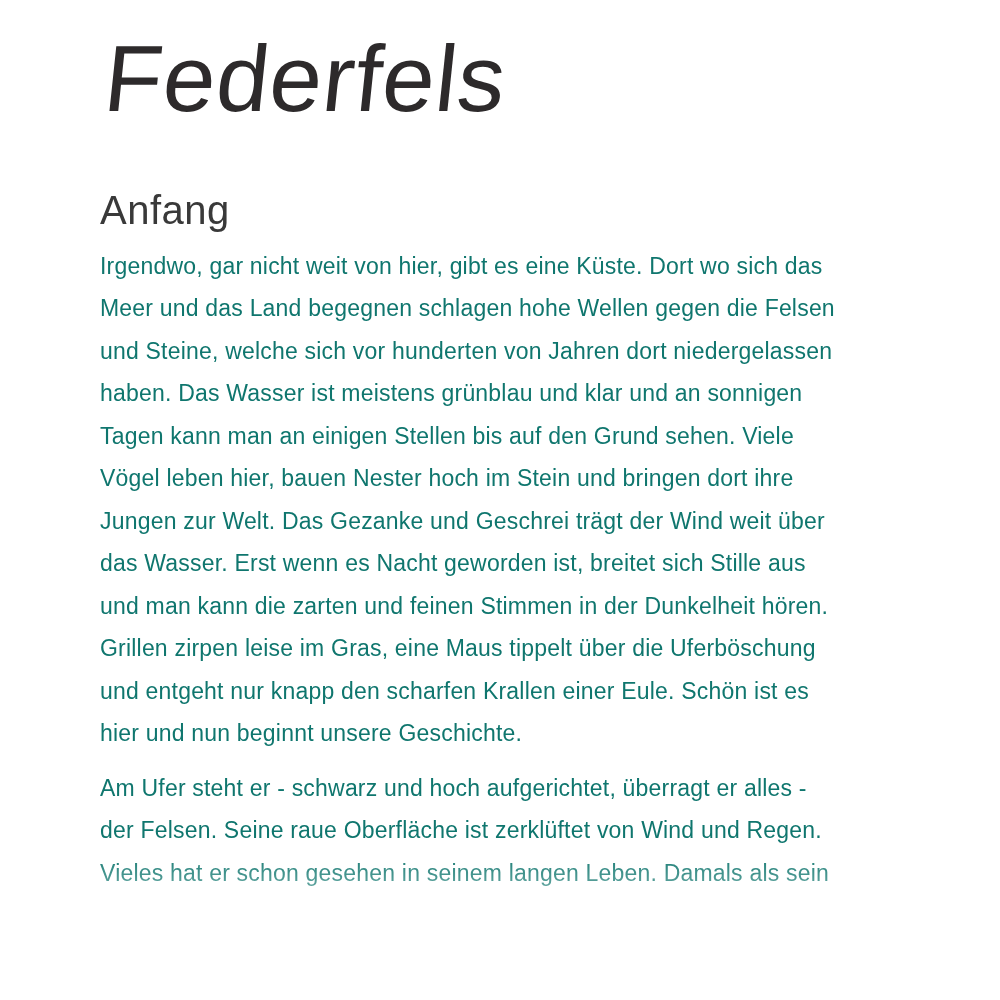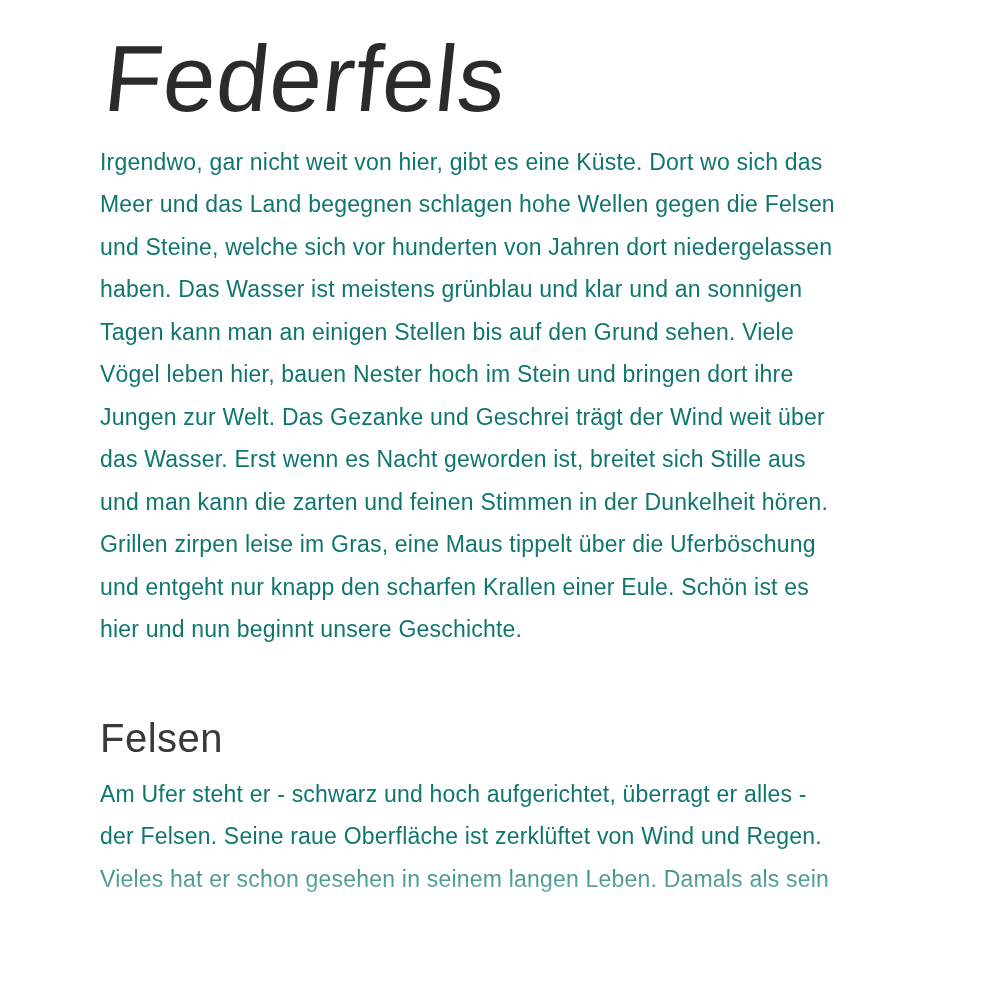--- a/index.html
+++ b/index.html
@@ -61,35 +61,35 @@
   }
 </style>
 </head>
 <body>
 
 <div class="page">
   <div class="content">
 
     <h1 class="title">Federfels</h1>
 
+    <h2 class="heading anfang">Anfang</h2>
 
     <p class="para">Irgendwo, gar nicht weit von hier, gibt es eine Küste. Dort wo sich das
 Meer und das Land begegnen schlagen hohe Wellen gegen die Felsen
 und Steine, welche sich vor hunderten von Jahren dort niedergelassen
 haben. Das Wasser ist meistens grünblau und klar und an sonnigen
 Tagen kann man an einigen Stellen bis auf den Grund sehen. Viele
 Vögel leben hier, bauen Nester hoch im Stein und bringen dort ihre
 Jungen zur Welt. Das Gezanke und Geschrei trägt der Wind weit über
 das Wasser. Erst wenn es Nacht geworden ist, breitet sich Stille aus
 und man kann die zarten und feinen Stimmen in der Dunkelheit hören.
 Grillen zirpen leise im Gras, eine Maus tippelt über die Uferböschung
 und entgeht nur knapp den scharfen Krallen einer Eule. Schön ist es
 hier und nun beginnt unsere Geschichte.</p>
 
-    <h2 class="heading felsen">Felsen</h2>
 
     <p class="para">Am Ufer steht er - schwarz und hoch aufgerichtet, überragt er alles -
 der Felsen. Seine raue Oberfläche ist zerklüftet von Wind und Regen.
 Vieles hat er schon gesehen in seinem langen Leben. Damals als sein</p>
 
   </div>
 
   <div class="fade-overlay"></div>
 </div>
 

